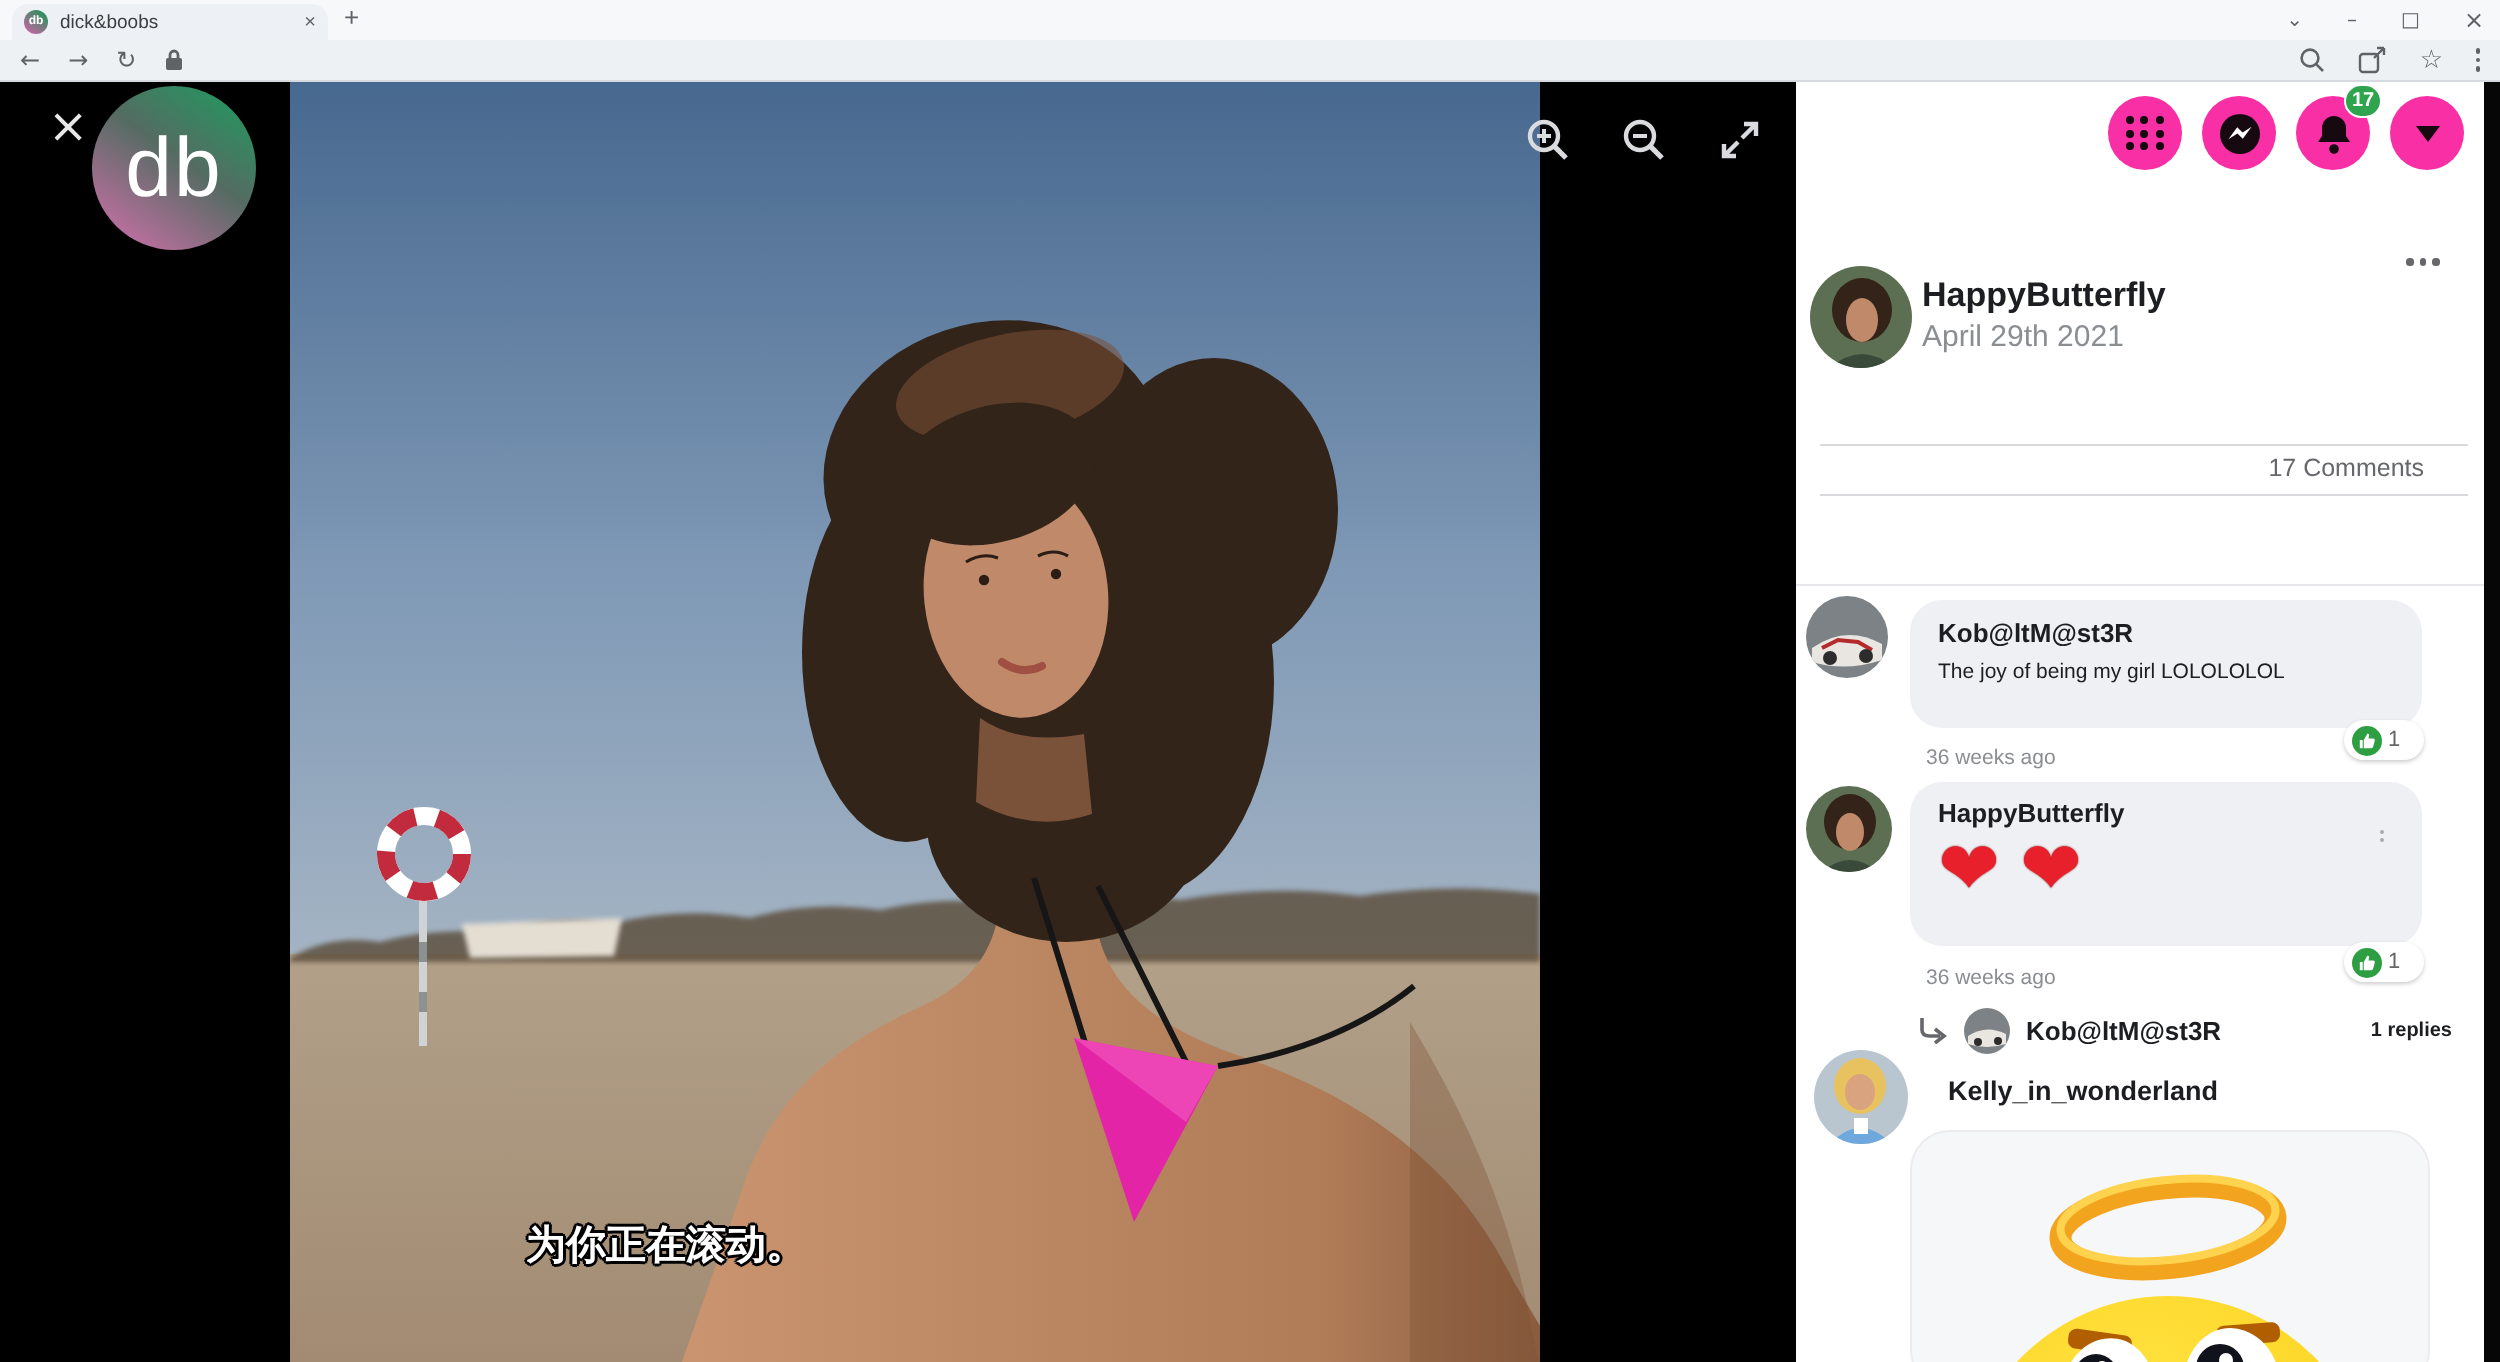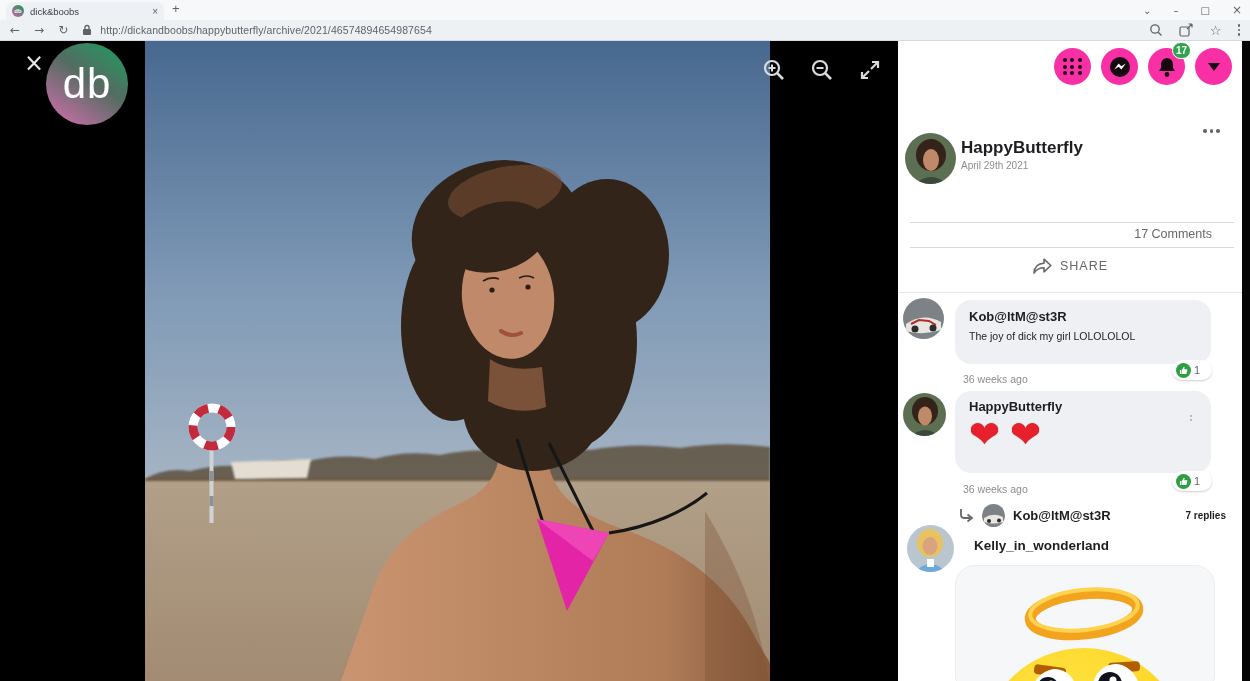--- a/index.html
+++ b/index.html
@@ -60,21 +60,21 @@
            background:#2fa44d; color:#fff; font-size:10px; font-weight:bold;
            display:flex; align-items:center; justify-content:center; padding:0 3px; border:1px solid #fff; }
 
   .post-menu { position:absolute; left:305px; top:88px; display:flex; gap:3px; }
   .post-menu i { width:3.5px; height:3.5px; border-radius:50%; background:#65676b; }
 
   .avatar { border-radius:50%; overflow:hidden; position:absolute; }
   .avatar svg { display:block; }
   .post-avatar { left:7px; top:92px; width:51px; height:51px; }
   .post-author { position:absolute; left:63px; top:97px; font-size:17px; font-weight:bold; color:#1c1e21; }
-  .post-date { position:absolute; left:63px; top:119px; font-size:10px; color:#8a8d91; }
+  .post-date { position:absolute; left:63px; top:119px; font-size:15px; color:#8a8d91; }
 
   .hr { position:absolute; left:12px; width:324px; height:1px; background:#d8dade; }
   .hr1{ top:181px; } .hr2{ top:206px; } .hr3{ top:251px; left:0; width:344px; background:#e6e8eb; }
   .comments-count { position:absolute; right:30px; top:186px; font-size:12.5px; color:#65676b; }
   .share-row { position:absolute; left:0; top:217px; width:344px; display:flex; gap:8px;
                align-items:center; justify-content:center; color:#65676b; }
   .share-label { font-size:12.5px; letter-spacing:1px; color:#65676b; }
 
   .bubble { position:absolute; background:#eef0f3; border-radius:16px; }
   .c-name { font-size:13px; font-weight:bold; color:#1c1e21; }
@@ -141,21 +141,20 @@
 
   <div class="toolbar">
     <span class="nav-glyph">←</span>
     <span class="nav-glyph">→</span>
     <span class="nav-glyph">↻</span>
     <div class="urlbox">
       <svg width="10" height="12" viewBox="0 0 10 12">
         <rect x="1" y="5" width="8" height="6" rx="1" fill="#5f6368"></rect>
         <path d="M3 5 V3.5 a2 2 0 0 1 4 0 V5" fill="none" stroke="#5f6368" stroke-width="1.4"></path>
       </svg>
-      <span class="url-text">http://dickandboobs/happybutterfly/archive/2021/46574894654987654</span>
     </div>
     <div class="toolbar-right">
       <svg width="14" height="14" viewBox="0 0 14 14">
         <circle cx="6" cy="6" r="4.2" fill="none" stroke="#5f6368" stroke-width="1.3"></circle>
         <line x1="9.2" y1="9.2" x2="12.5" y2="12.5" stroke="#5f6368" stroke-width="1.3"></line>
       </svg>
       <svg width="15" height="14" viewBox="0 0 15 14">
         <rect x="1" y="4" width="9" height="9" rx="1.5" fill="none" stroke="#5f6368" stroke-width="1.2"></rect>
         <path d="M8 6 L13 1 M13 1 h-3.5 M13 1 v3.5" fill="none" stroke="#5f6368" stroke-width="1.2"></path>
       </svg>
@@ -314,40 +313,34 @@
           <path d="M10 51 q16,-14 32,0 Z" fill="#3a4a3a"></path>
         </svg>
       </div>
       <div class="post-author">HappyButterfly</div>
       <div class="post-date">April 29th 2021</div>
 
       <div class="hr hr1"></div>
       <div class="comments-count">17 Comments</div>
       <div class="hr hr2"></div>
 
-      <div class="share-row">
-        <svg width="20" height="16" viewBox="0 0 20 16">
-          <path d="M2,15 C2.5,8 7,5.5 12,5.3 V1.2 L18.8,7.5 L12,13.8 V9.7 C8,9.7 4.5,11 2,15 Z" fill="none" stroke="#65676b" stroke-width="1.6" stroke-linejoin="round"></path>
-        </svg>
-        <span class="share-label">SHARE</span>
-      </div>
       <div class="hr hr3"></div>
 
       <div class="avatar c1-avatar">
         <svg width="41" height="41" viewBox="0 0 41 41">
           <rect width="41" height="41" fill="#7d8286"></rect>
           <path d="M3 26 Q20 14 38 24 L38 32 Q20 38 3 33 Z" fill="#e9e6e2"></path>
           <path d="M8 26 l8 -4 l10 1 l7 4" fill="none" stroke="#b52a2a" stroke-width="2"></path>
           <circle cx="12" cy="31" r="3.5" fill="#2c2c2c"></circle>
           <circle cx="30" cy="30" r="3.5" fill="#2c2c2c"></circle>
         </svg>
       </div>
       <div class="bubble c1-bubble">
         <div class="c-name">Kob@ltM@st3R</div>
-        <div class="c-text" style="margin-top:6px">The joy of dick my girl LOLOLOLOL</div>
+        <div class="c-text" style="margin-top:6px">The joy of being my girl LOLOLOLOL</div>
       </div>
       <div class="like-pill c1-like">
         <span class="like-circle">
           <svg width="9" height="9" viewBox="0 0 10 10">
               <path d="M1 4.5 h1.6 V9 H1 Z M3.2 9 V4.4 L5.2 1 q1,-0.4 1,0.9 L5.8 3.6 H8.6 q1,0.1 0.7,1.2 L8.4 8.2 q-0.2,0.8 -1,0.8 Z" fill="#fff"></path>
             </svg>
         </span>
         <span class="like-count">1</span>
       </div>
       <div class="c-time c1-time">36 weeks ago</div>
@@ -387,21 +380,21 @@
         </svg>
         <span class="reply-avatar">
           <svg width="23" height="23" viewBox="0 0 23 23">
             <rect width="23" height="23" fill="#7d8286"></rect>
             <path d="M2 14 Q11 8 21 13 L21 18 Q11 21 2 18 Z" fill="#e9e6e2"></path>
             <circle cx="7" cy="17" r="2" fill="#2c2c2c"></circle>
             <circle cx="17" cy="16.5" r="2" fill="#2c2c2c"></circle>
           </svg>
         </span>
         <span class="reply-name">Kob@ltM@st3R</span>
-        <span class="reply-count">7 replies</span>
+        <span class="reply-count">1 replies</span>
       </div>
 
       <div class="avatar c3-avatar">
         <svg width="47" height="47" viewBox="0 0 47 47">
           <rect width="47" height="47" fill="#b9c6cf"></rect>
           <ellipse cx="23" cy="18" rx="13" ry="14" fill="#e8c25f"></ellipse>
           <ellipse cx="23" cy="21" rx="7.5" ry="9" fill="#d9a380"></ellipse>
           <path d="M8 47 q15,-16 31,0 Z" fill="#6fa8dc"></path>
           <rect x="20" y="34" width="7" height="8" fill="#fff"></rect>
         </svg>
@@ -427,16 +420,17 @@
           <circle cx="154" cy="118" r="12" fill="#10131c"></circle>
           <circle cx="95" cy="118" r="3.5" fill="#fff"></circle>
           <circle cx="157" cy="114" r="3.5" fill="#fff"></circle>
         </svg>
       </div>
     </div>
 
     <div class="edge-strip"></div>
 
     <div class="subtitle">
+      <div>为你正在滚动。</div>
     </div>
 
   </div>
 </div>
 
 </body></html>

